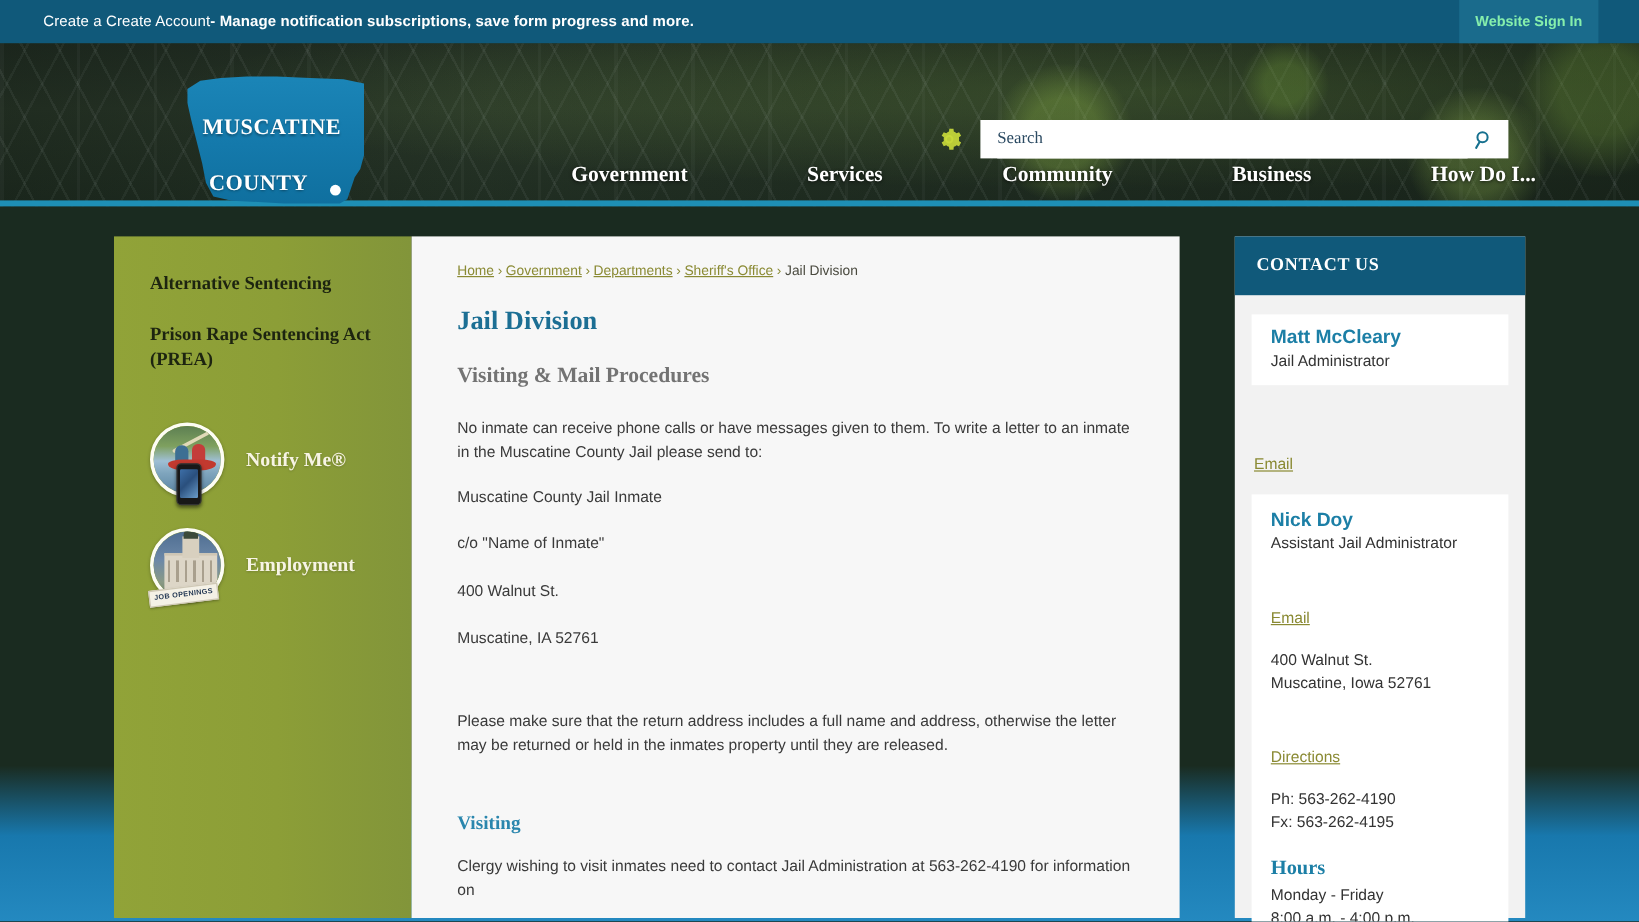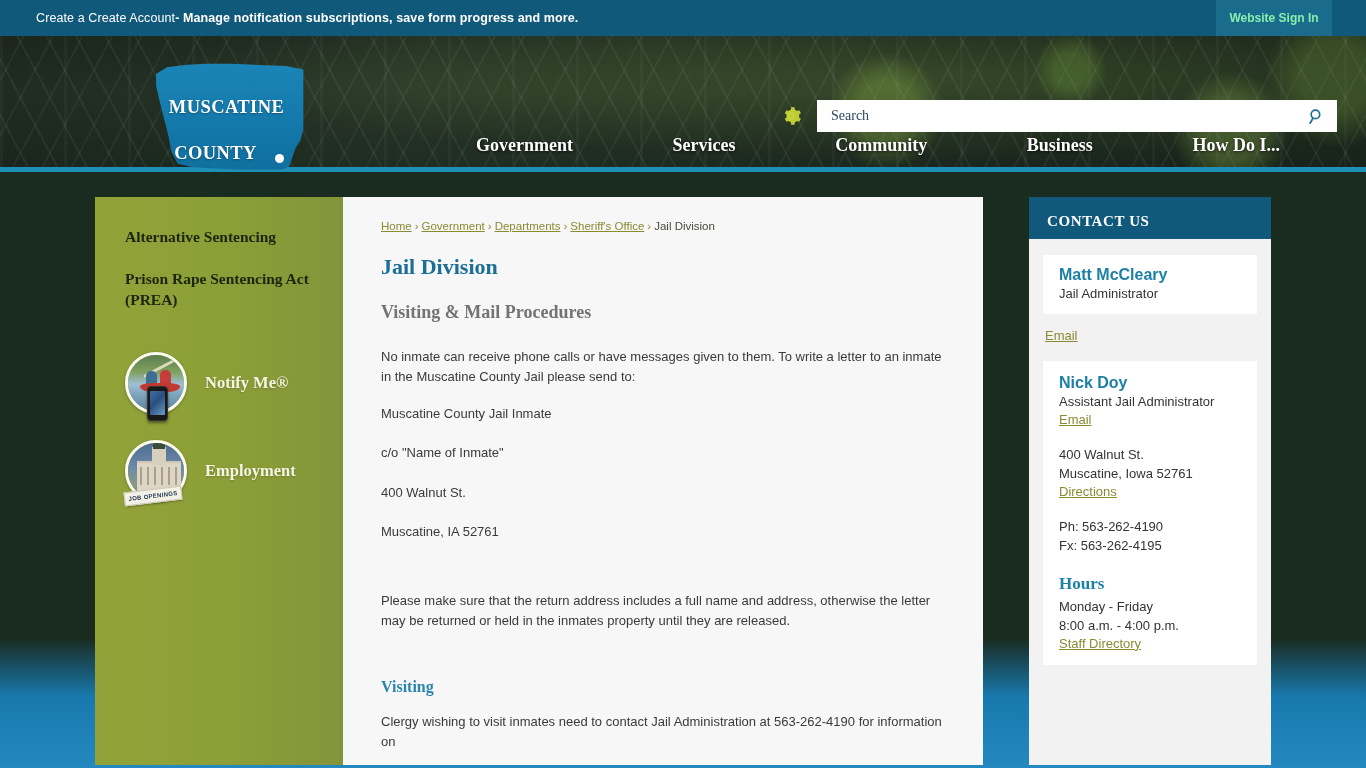--- a/index.html
+++ b/index.html
@@ -188,21 +188,21 @@
     align-items: center;
     z-index: 7;
   }
   #settings-gear {
     width: 22px; height: 22px;
     margin-right: 15px;
     cursor: pointer;
     display: block;
   }
   #search-box {
-    width: 520px;
+    width: 440px;
     height: 32px;
     background: #fff;
     display: flex;
     align-items: center;
     padding: 0 8px 0 14px;
   }
   #search-input {
     flex: 1;
     border: 0;
     outline: none;
@@ -423,21 +423,21 @@
     background: #f2f2f2;
     margin-left: 46px;
   }
   #contact-header {
     background: #10597a;
     color: #fff;
     font-family: "Liberation Serif", serif;
     font-weight: bold;
     font-size: 15px;
     letter-spacing: .6px;
-    padding: 16px 16px 9px 18px;
+    padding: 16px 16px 16px 18px;
   }
   #contact-body { padding: 16px 0 14px 0; }
   .contact-card {
     background: #ffffff;
     padding: 10px 14px 10px 16px;
     margin: 0 14px;
   }
   .contact-name {
     font-size: 16px;
     font-weight: bold;
@@ -447,20 +447,21 @@
   .contact-role {
     font-size: 13px;
     color: #333;
     line-height: 1.45;
   }
   .contact-link {
     display: inline-block;
     font-size: 13px;
     color: #8a8a33;
     text-decoration: underline;
+    margin-top: 44px;
   }
   .pad-lr { padding: 0 16px; }
   .gap-14 { height: 14px; }
   .gap-18 { height: 18px; }
   .contact-text {
     font-size: 13px;
     color: #333;
     line-height: 1.5;
   }
   .hours-title {

